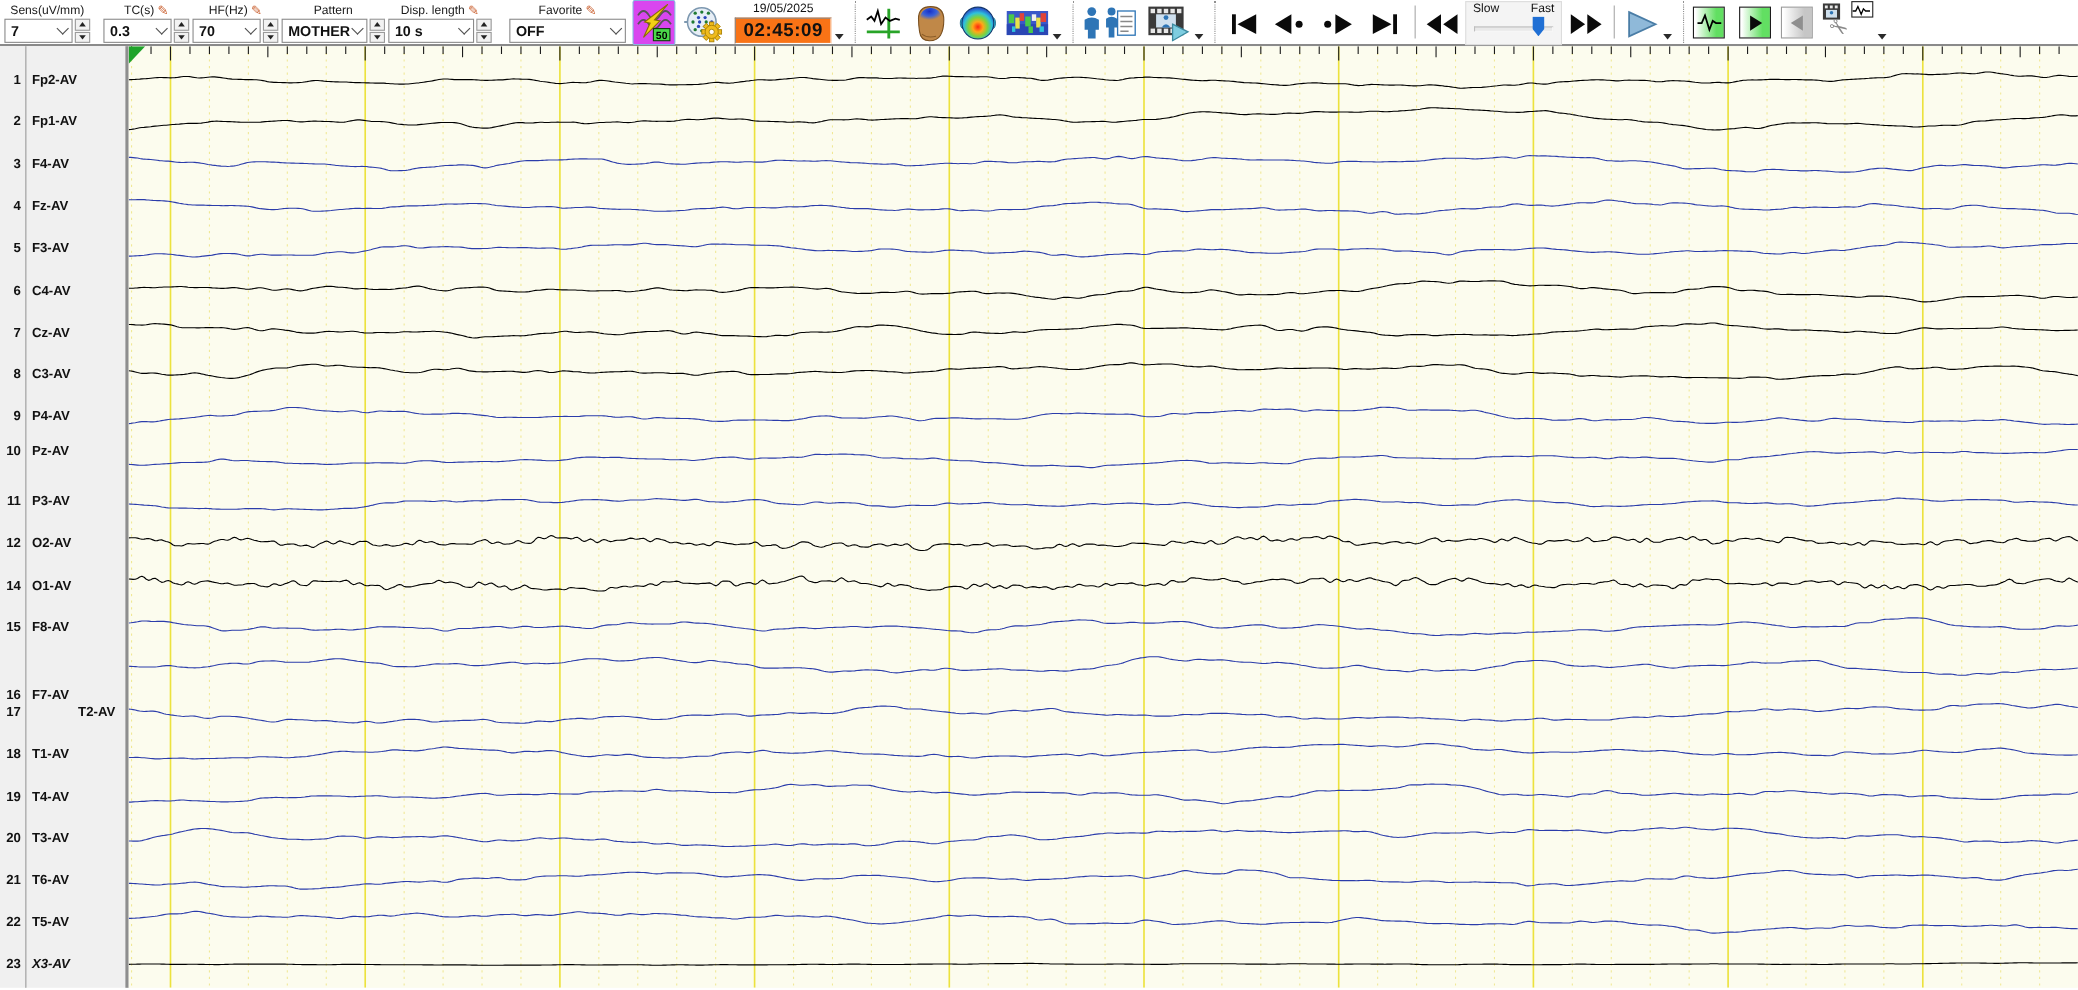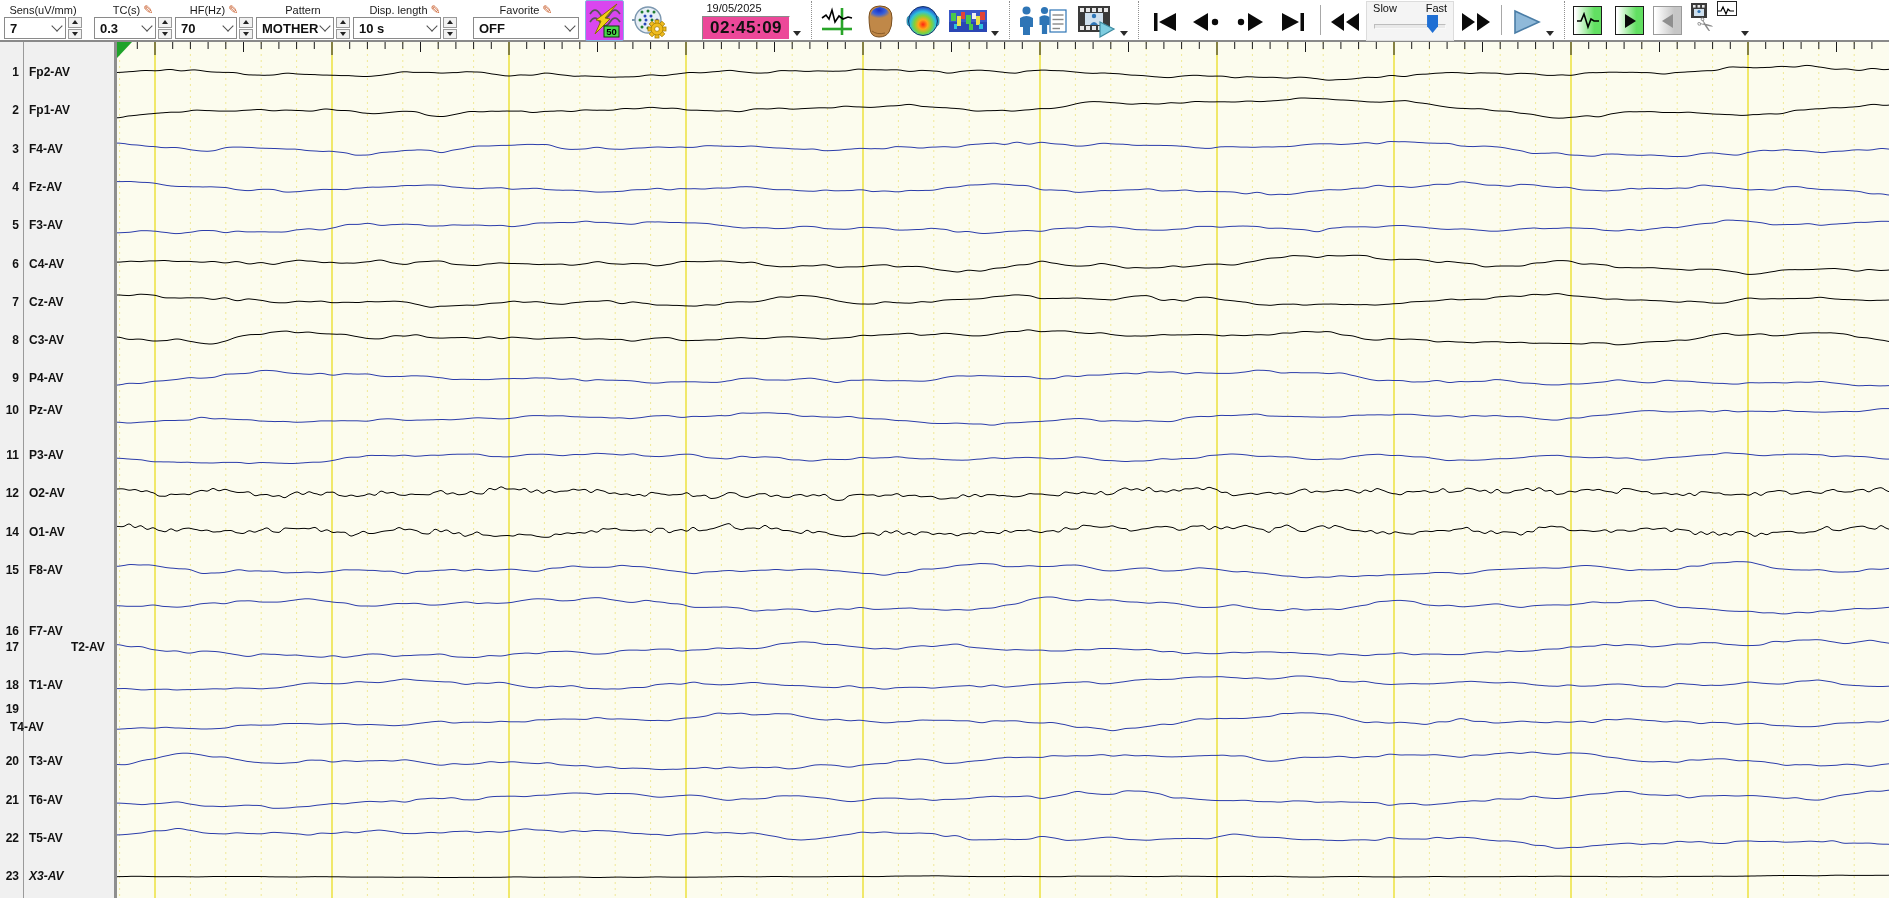--- a/index.html
+++ b/index.html
@@ -21,22 +21,22 @@
   .spin{width:14px;display:flex;flex-direction:column;margin-left:2px;}
   .spin-btn{flex:1;background:#f2f2f2;border:1px solid #9a9a9a;display:flex;align-items:center;justify-content:center;}
   .spin-btn+.spin-btn{margin-top:1px;}
   .tri-up{width:0;height:0;border-left:3.5px solid transparent;border-right:3.5px solid transparent;border-bottom:4px solid #222;}
   .tri-dn{width:0;height:0;border-left:3.5px solid transparent;border-right:3.5px solid transparent;border-top:4px solid #222;}
   .pencil{color:#c85a28;font-size:12px;line-height:10px;}
   .icon-btn{display:flex;align-items:center;justify-content:center;}
   .notch{width:37px;height:39px;background:#d946ef;border:1px solid #85b4e0;border-radius:2px;position:relative;}
   .dtgroup{display:flex;flex-direction:column;align-items:center;}
   .date{font-size:11px;height:14px;}
-  .timebox{background:#ec4899;border:1px solid;border-color:#8a8a8a #fdfdfd #fdfdfd #8a8a8a;
-           font-size:17px;font-weight:bold;padding:1px 7px;letter-spacing:.5px;margin-left:24px;}
+  .timebox{background:#f97316;border:1px solid;border-color:#8a8a8a #fdfdfd #fdfdfd #8a8a8a;
+           font-size:17px;font-weight:bold;padding:1px 7px;letter-spacing:.5px;}
   .mini-arrow{width:0;height:0;border-left:4px solid transparent;border-right:4px solid transparent;
               border-top:5px solid #2a2a2a;align-self:flex-end;margin-bottom:4px;}
   .sep-dot{border-left:1px dotted #909090;height:38px;align-self:center;margin-top:-2px;}
   .sep-line{border-left:1px solid #a8a8a8;height:30px;align-self:center;margin-top:-2px;}
   .transport{align-self:center;margin-top:2px;}
   .sliderbox{width:86px;height:38px;position:relative;align-self:flex-start;background:#f4f4f4;border:1px solid #dcdcdc;}
   .slider-lbl{position:absolute;top:0;font-size:11px;color:#111;}
   .slider-track{position:absolute;left:7px;right:7px;top:22px;height:3px;background:#e9e9e9;
                 border:1px solid #bdbdbd;border-bottom-color:#f8f8f8;border-right-color:#f8f8f8;}
   .slider-thumb{position:absolute;top:13px;width:11px;height:18px;background:#1f6fd4;
@@ -147,21 +147,21 @@
           </div>
       </div>
     </div>
 
     <div class="tgroup" style="margin-left:3px">
       <div class="tg-label">
           <span>Disp. length</span>
           <span class="pencil">✎</span>
         </div>
       <div class="tg-ctl">
-        <div class="combo" style="width:88px">
+        <div class="combo" style="width:78px">
           <span class="combo-val">10 s</span>
             <span class="chev"></span>
         </div>
         <div class="spin">
             <div class="spin-btn">
               <span class="tri-up"></span>
             </div>
             <div class="spin-btn">
               <span class="tri-dn"></span>
             </div>
@@ -502,21 +502,21 @@
           <span class="ch-label">F7-AV</span>
         </div>
         <div class="ch-row" style="top: 595.5px; gap: 42px;">
           <span class="ch-num">17</span>
           <span class="ch-label">T2-AV</span>
         </div>
         <div class="ch-row" style="top: 633.8px;">
           <span class="ch-num">18</span>
           <span class="ch-label">T1-AV</span>
         </div>
-        <div class="ch-row" style="top: 658px; flex-direction: column;">
+        <div class="ch-row" style="top: 673px;">
           <span class="ch-num">19</span>
           <span class="ch-label">T4-AV</span>
         </div>
         <div class="ch-row" style="top: 710.4px;">
           <span class="ch-num">20</span>
           <span class="ch-label">T3-AV</span>
         </div>
         <div class="ch-row" style="top: 748.7px;">
           <span class="ch-num">21</span>
           <span class="ch-label">T6-AV</span>

